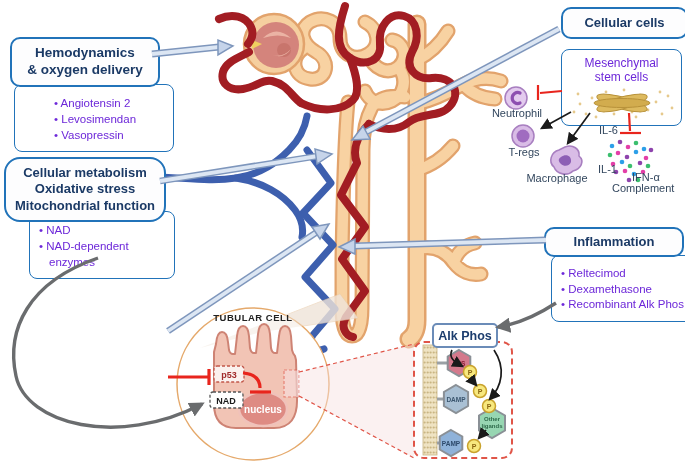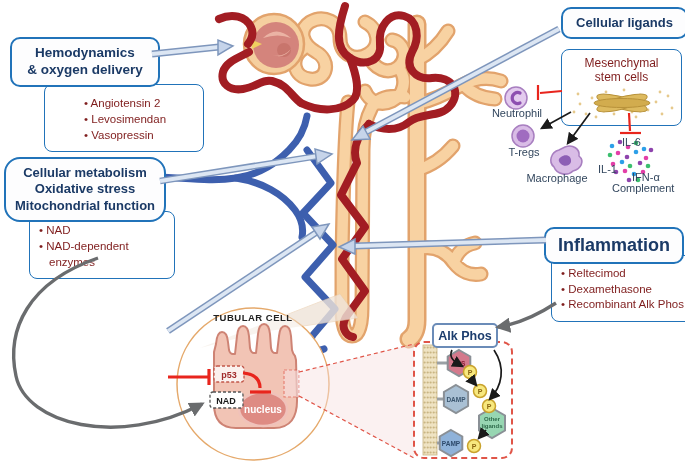--- a/index.html
+++ b/index.html
@@ -6,21 +6,21 @@
   .stage{position:relative;width:685px;height:462px;background:#ffffff;
          font-family:"Liberation Sans",sans-serif;overflow:hidden;}
   svg.layer{position:absolute;left:0;top:0;}
   #fg{pointer-events:none;}
 
   .hdr{position:absolute;background:#fdfdfe;border:2.5px solid #2173B9;border-radius:10px;
        color:#1B3A66;font-weight:bold;text-align:center;z-index:3;
        display:flex;flex-direction:column;justify-content:center;padding:6px 2px;}
   .hdr span{display:block;line-height:1.25;}
   .sub{position:absolute;background:#ffffff;border:1.6px solid #2173B9;border-radius:8px;
-       color:#7f1d1d;z-index:2;}
+       color:#6d28d9;z-index:2;}
   .bullets{padding:10px 5px 8px 9px;font-size:11.5px;line-height:1.4;}
   .bul{padding-left:10px;text-indent:-10px;}
   .bul::before{content:"• ";}
   .lbl{position:absolute;font-size:11px;color:#33475E;white-space:nowrap;z-index:2;}
   .ctr{text-align:center;}
 </style>
 </head>
 <body>
 
 <div class="stage">
@@ -169,39 +169,39 @@
         <circle cx="651" cy="150" r="2.3" fill="#8E44AD"></circle>
       <circle cx="638" cy="180" r="2.3" fill="#3BBF6E"></circle>
         <circle cx="629" cy="180" r="2.3" fill="#8E44AD"></circle>
     </g>
   </svg>
 
   <div class="hdr" style="left:10px;top:37px;width:142px;font-size:13.5px;">
     <span>Hemodynamics</span>
     <span>&amp; oxygen delivery</span>
   </div>
-  <div class="sub bullets" style="left:44px;top:84px;width:114px;padding-left:39px;">
+  <div class="sub bullets" style="left:14px;top:84px;width:114px;padding-left:39px;">
     <div class="bul">Angiotensin 2</div>
     <div class="bul">Levosimendan</div>
     <div class="bul">Vasopressin</div>
   </div>
 
   <div class="hdr" style="left:4px;top:157px;width:154px;font-size:13px;border-radius:16px;">
     <span>Cellular metabolism</span>
     <span>Oxidative stress</span>
     <span>Mitochondrial function</span>
   </div>
   <div class="sub bullets" style="left:29px;top:211px;width:130px;">
     <div class="bul">NAD</div>
     <div class="bul">NAD-dependent enzymes</div>
   </div>
 
 
   <div class="hdr" style="left:561px;top:7px;width:119px;font-size:13px;">
-    <span>Cellular ligands</span>
+    <span>Cellular cells</span>
   </div>
   <div class="sub ctr" style="left:561px;top:49px;width:119px;font-size:12px;padding:6px 0 2px 0;">
     <div>Mesenchymal</div>
     <div>stem cells</div>
     <svg width="112" height="36" viewBox="0 0 112 36">
       <g fill="#E6C98C">
         <circle cx="8" cy="28" r="1.4"></circle>
           <circle cx="14" cy="20" r="1.4"></circle>
           <circle cx="20" cy="30" r="1.4"></circle>
         <circle cx="26" cy="14" r="1.4"></circle>
@@ -221,33 +221,33 @@
           <circle cx="94" cy="8" r="1.4"></circle>
         <circle cx="12" cy="10" r="1.4"></circle>
           <circle cx="50" cy="14" r="1.4"></circle>
       </g>
       <ellipse cx="56" cy="19" rx="26" ry="6" fill="#DDBA5F" stroke="#B8923A" transform="rotate(15 56 19)"></ellipse>
       <ellipse cx="56" cy="19" rx="26" ry="6" fill="#DDBA5F" stroke="#B8923A" transform="rotate(-15 56 19)"></ellipse>
       <ellipse cx="56" cy="19" rx="28" ry="4.5" fill="#D2AC4E" stroke="#B8923A"></ellipse>
     </svg>
   </div>
 
-  <div class="hdr" style="left:544px;top:227px;width:136px;font-size:18px;padding:5px 0;">
+  <div class="hdr" style="left:544px;top:227px;width:136px;font-size:13px;padding:5px 0;">
     <span>Inflammation</span>
   </div>
   <div class="sub bullets" style="left:551px;top:255px;width:128px;line-height:1.35;">
     <div class="bul">Reltecimod</div>
     <div class="bul">Dexamethasone</div>
     <div class="bul">Recombinant Alk Phos</div>
   </div>
 
   <div class="lbl ctr" style="left:481px;top:107px;width:72px;">Neutrophil</div>
   <div class="lbl ctr" style="left:497px;top:146px;width:54px;">T-regs</div>
   <div class="lbl ctr" style="left:518px;top:172px;width:78px;">Macrophage</div>
-  <div class="lbl" style="left:599px;top:136px;margin-left:23px;">IL-6</div>
+  <div class="lbl" style="left:599px;top:124px;">IL-6</div>
   <div class="lbl" style="left:598px;top:163px;">IL-1</div>
   <div class="lbl" style="left:632px;top:171px;">IFN-α</div>
   <div class="lbl" style="left:612px;top:182px;">Complement</div>
 
   <svg id="fg" class="layer" width="685" height="462" viewBox="0 0 685 462" style="z-index:4;">
     <defs>
       <marker id="mk-black" viewBox="0 0 10 10" refX="8" refY="5" markerWidth="7" markerHeight="7" orient="auto-start-reverse">
           <path d="M0,0 L10,5 L0,10 Z" fill="#1A1A1A"></path>
         </marker>
       <marker id="mk-gray" viewBox="0 0 10 10" refX="8" refY="5" markerWidth="4.5" markerHeight="4.5" orient="auto-start-reverse">

